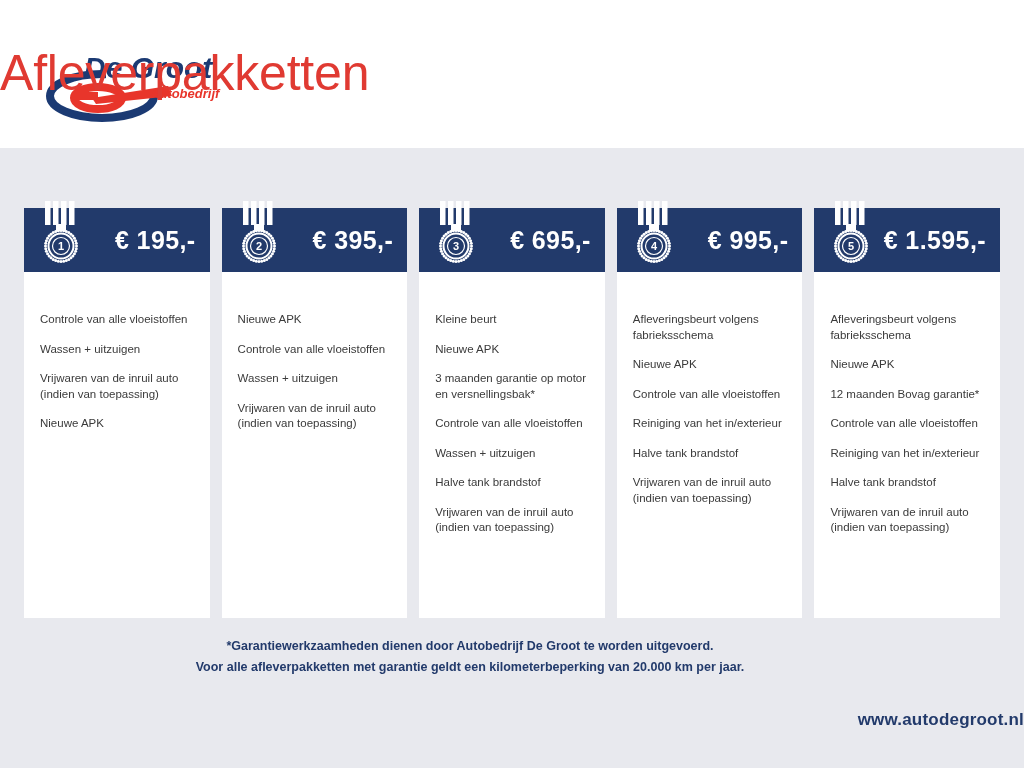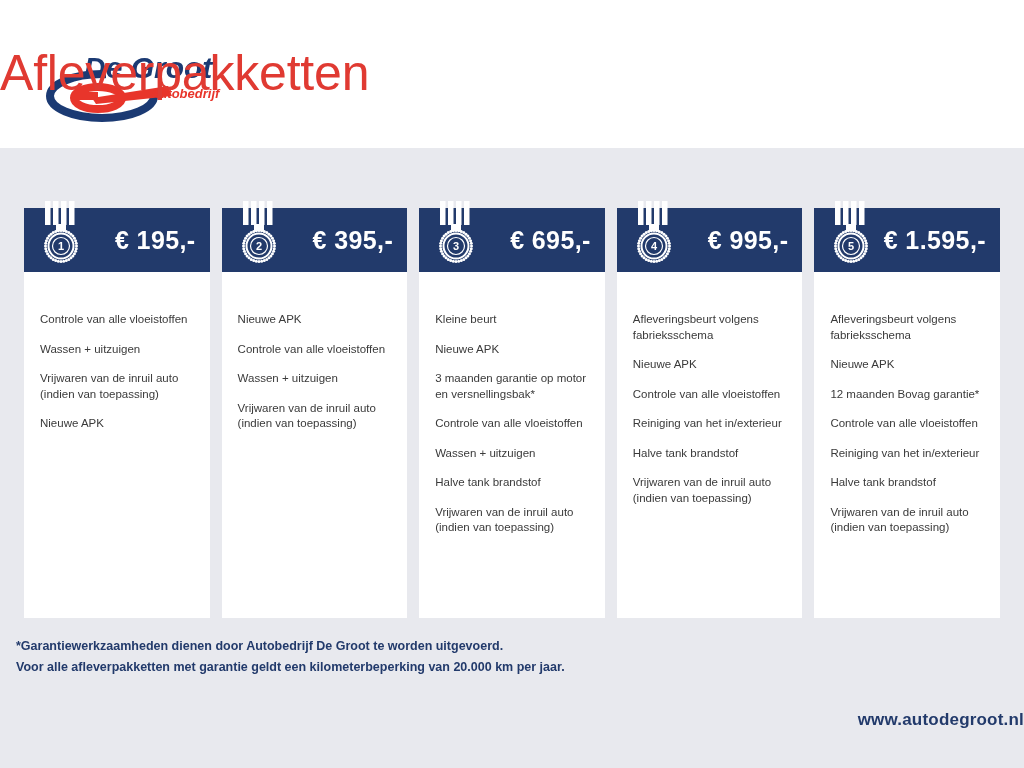--- a/index.html
+++ b/index.html
@@ -68,21 +68,22 @@
     color: #3a3a3a;
     font-size: 11.5px;
     line-height: 1.35;
     margin-bottom: 14px;
     font-family: "Liberation Sans", sans-serif;
   }
   .feature:last-child { margin-bottom: 0; }
 
   
   .footer {
-    position: absolute; left: 16px; top: 636px; width: 940px;
+    position: absolute; left: 0; top: 636px; width: 940px;
+    text-align: center;
   }
   .footer-line {
     color: #223a6b;
     font-size: 12.5px;
     font-weight: bold;
     line-height: 1.7;
     font-family: "Liberation Sans", sans-serif;
   }
   .website {
     position: absolute; left: 0; top: 710px; width: 1024px;

